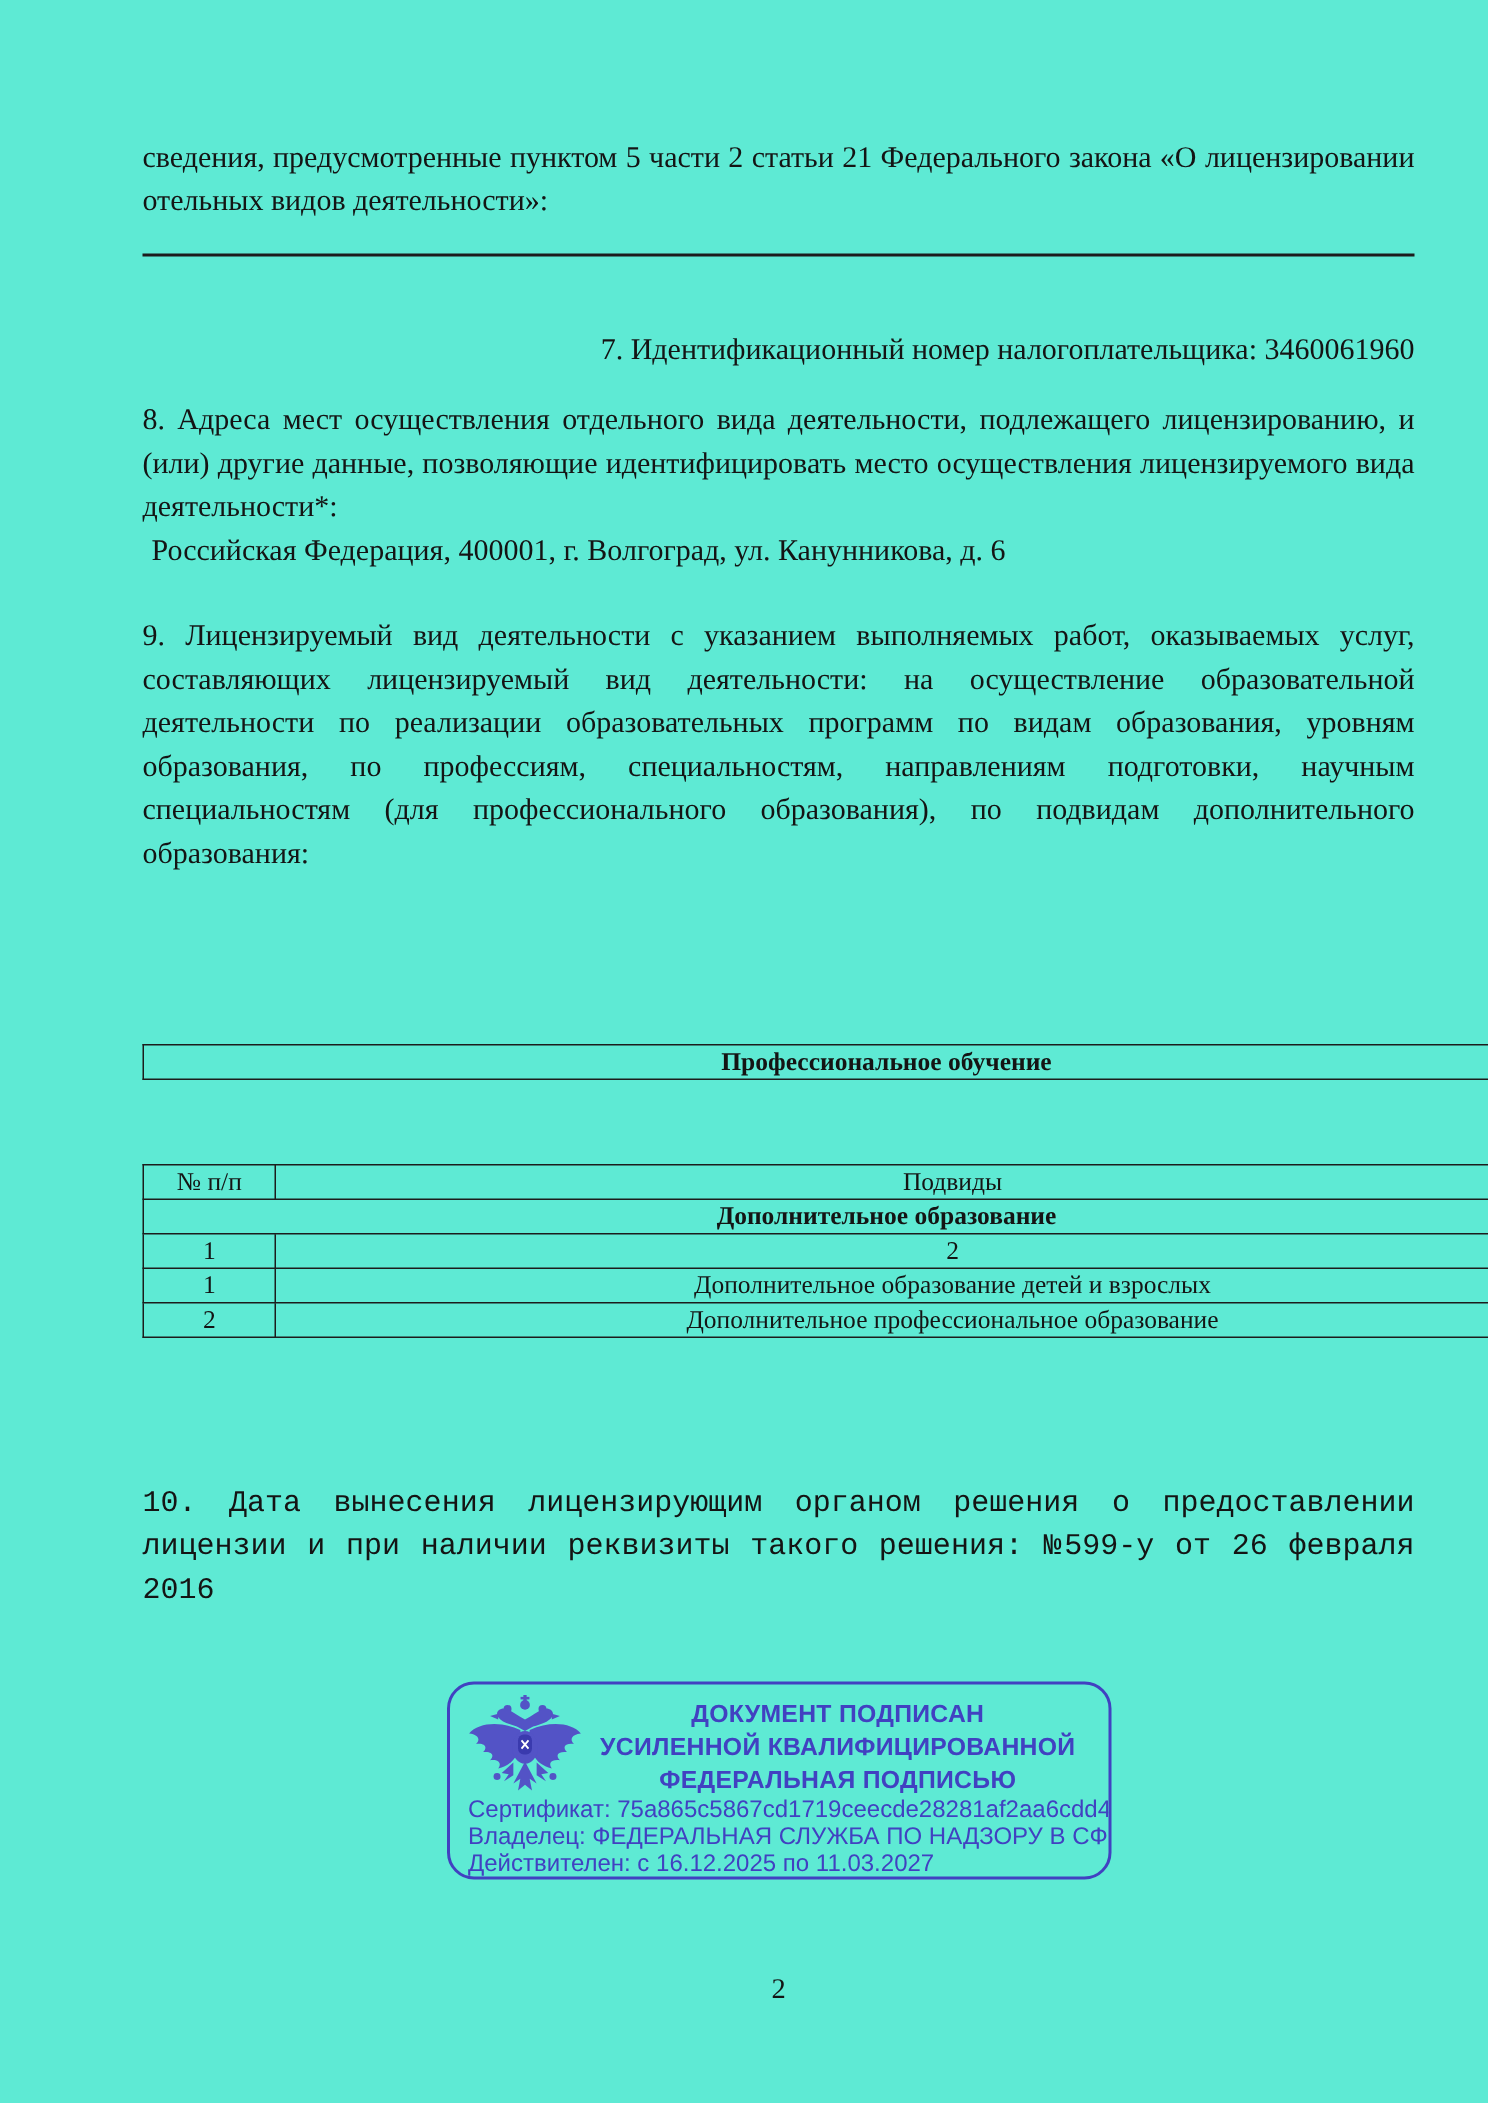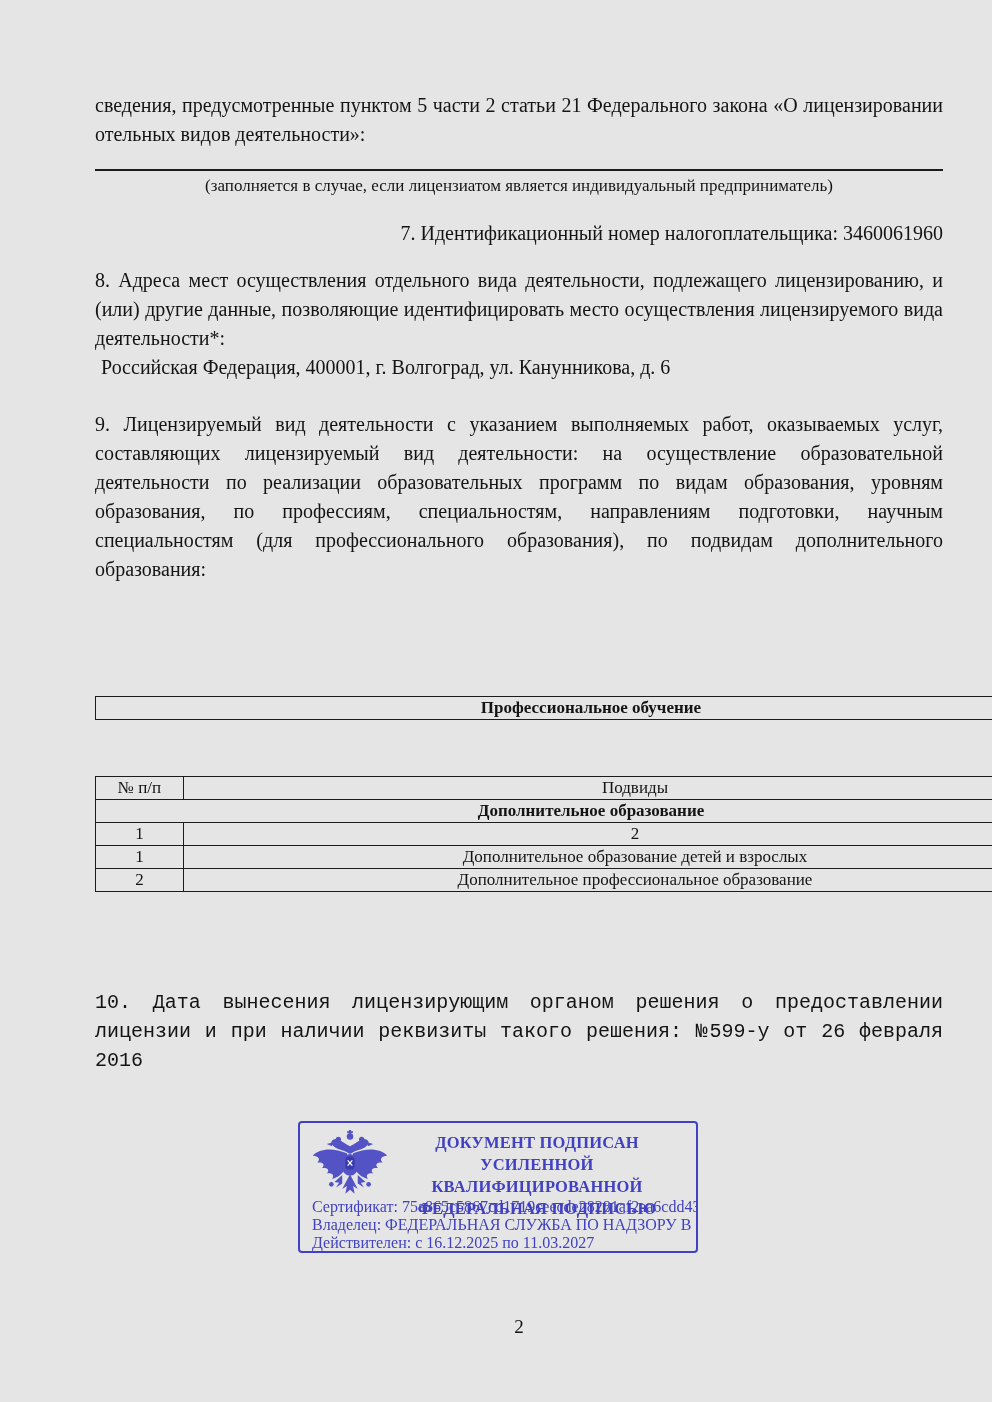--- a/index.html
+++ b/index.html
@@ -1,20 +1,20 @@
 <!DOCTYPE html>
 <html style="--stamp-color: #4141c1;"><head>
 <meta charset="utf-8">
 <style>
   * { margin:0; padding:0; box-sizing:border-box; }
   html,body { background:#ffffff; }
   .page {
     position:relative;
     width:992px; height:1402px;
-    background:#e5e5e5;
+    background:#5eead4;
     font-family:"Liberation Serif", serif;
     color:#141414;
     overflow:hidden;
   }
   .abs { position:absolute; left:95px; width:848px; }
   .body-text { font-size:20px; line-height:29px; text-align:justify; }
   .left-text { text-align:right; }
 
   #intro   { top:91px; }
   #rule    { top:169px; height:2px; background:#1c1c1c; }
@@ -38,25 +38,25 @@
   td.table-title {
     font-weight:bold; font-size:20px; line-height:24px;
     padding:3px 4px;
   }
   td.col-num { width:88px; }
   td.cell-left { text-align:left; padding-left:7px; }
 
   
   #stamp {
     position:absolute; left:298px; top:1121px;
-    width:400px; height:132px;
+    width:443px; height:132px;
     border:2.5px solid var(--stamp-color, #4141c1);
-    border-radius:4px;
+    border-radius:18px;
     color:var(--stamp-color, #4141c1);
-    font-family:Liberation Serif, serif;
+    font-family:Liberation Sans, sans-serif;
     overflow:hidden;
   }
   .stamp-top { display:flex; align-items:flex-start; }
   .emblem { flex:none; width:80px; height:66px; margin:7px 0 0 10px; }
   .stamp-titles { flex:1; text-align:center; padding:9px 12px 0 0;
     font-weight:bold; font-size:16.5px; line-height:22px; letter-spacing:0.2px; }
   .stamp-details {
     position:absolute; left:12px; right:0; top:75px;
     font-size:16px; line-height:18px;
   }
@@ -66,21 +66,20 @@
 </style>
 </head>
 <body>
 
 <div class="page">
 
   <p class="abs body-text" id="intro">сведения, предусмотренные пунктом 5 части 2 статьи 21 Федерального закона «О лицензировании отельных видов деятельности»:</p>
 
   <div class="abs" id="rule"></div>
 
-  <div class="abs" id="caption">(заполняется в случае, если лицензиатом является индивидуальный предприниматель)</div>
 
   <p class="abs body-text left-text" id="item7">7. Идентификационный номер налогоплательщика: 3460061960</p>
 
   <div class="abs" id="item8">
     <p class="body-text">8. Адреса мест осуществления отдельного вида деятельности, подлежащего лицензированию, и (или) другие данные, позволяющие идентифицировать место осуществления лицензируемого вида деятельности*:</p>
     <p class="body-text address">Российская Федерация, 400001, г. Волгоград, ул. Канунникова, д. 6</p>
   </div>
 
   <p class="abs body-text" id="item9">9. Лицензируемый вид деятельности с указанием выполняемых работ, оказываемых услуг, составляющих лицензируемый вид деятельности: на осуществление образовательной деятельности по реализации образовательных программ по видам образования, уровням образования, по профессиям, специальностям, направлениям подготовки, научным специальностям (для профессионального образования), по подвидам дополнительного образования:</p>
 

